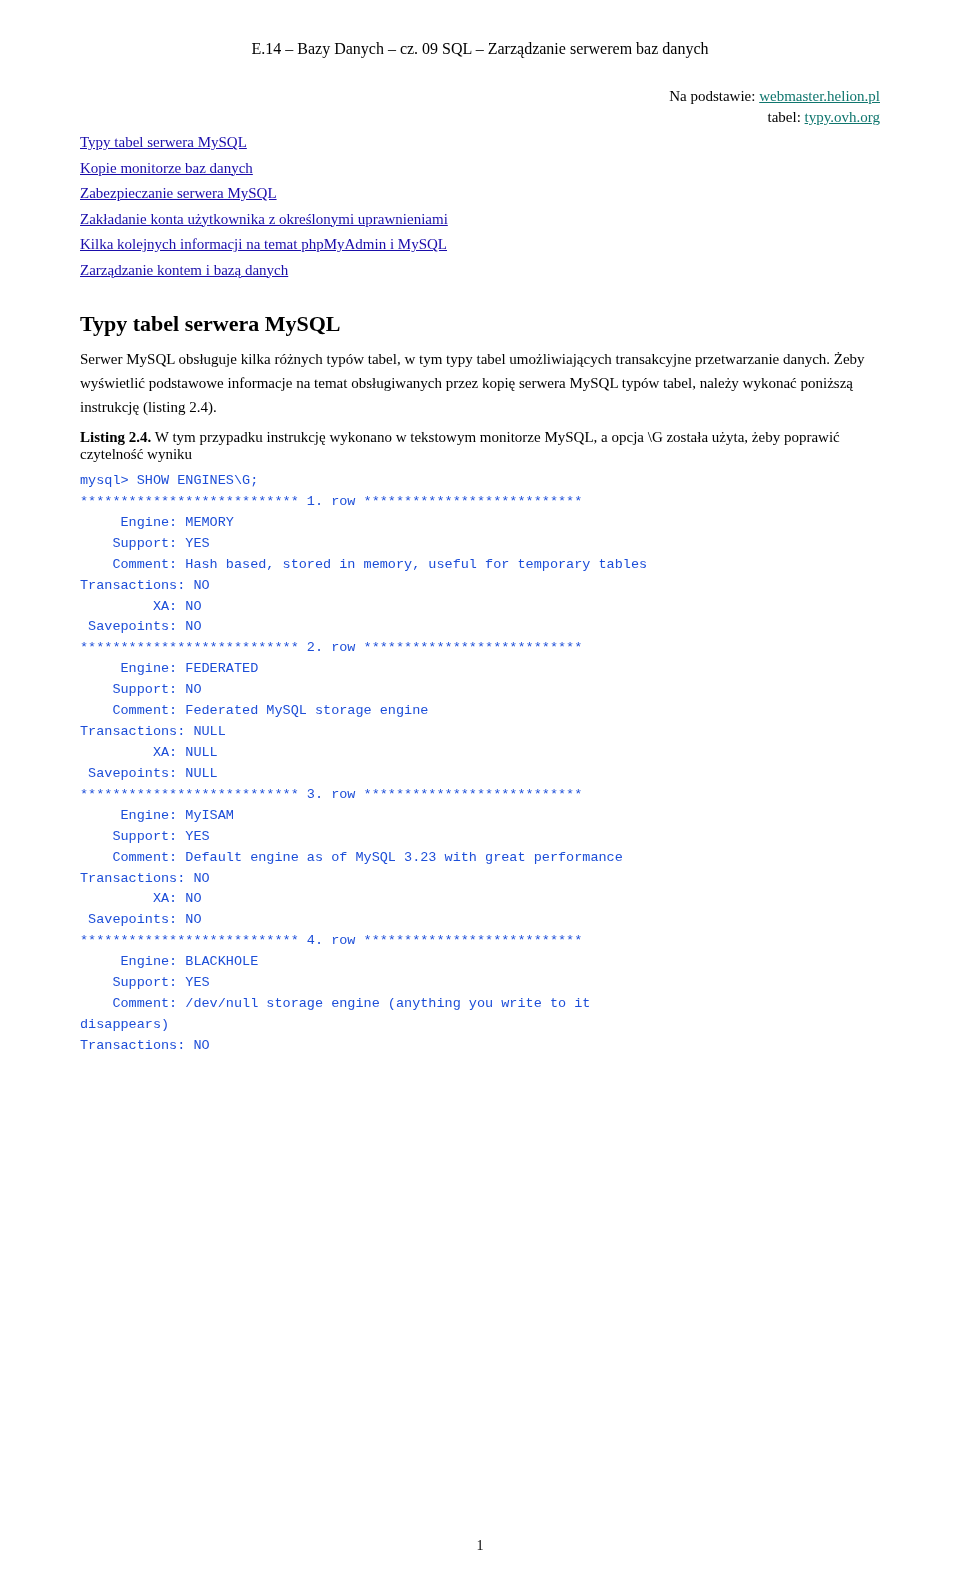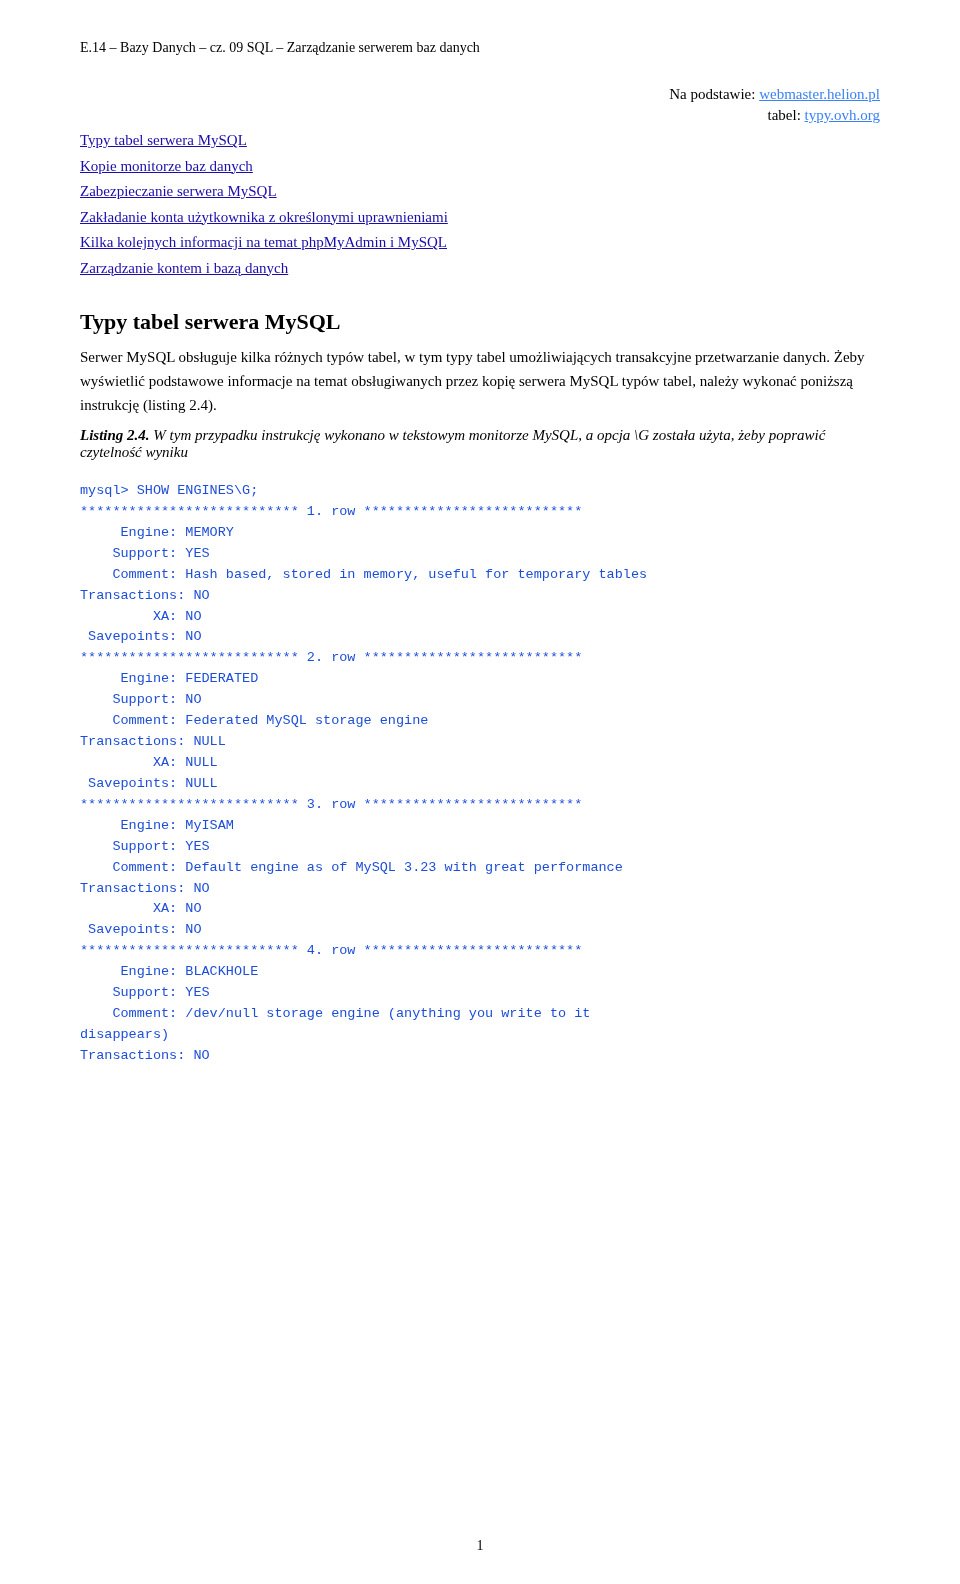--- a/index.html
+++ b/index.html
@@ -7,32 +7,33 @@
       font-family: 'Times New Roman', Times, serif;
       font-size: 15px;
       color: #000;
       background: #fff;
       width: 960px;
       min-height: 1584px;
       padding: 40px 80px 60px 80px;
       position: relative;
     }
     .page-header {
-      font-size: 14px;
+      text-align: center;
+      font-size: 16px;
       color: #000;
       margin-bottom: 30px;
       font-family: 'Times New Roman', Times, serif;
     }
     .right-block {
       text-align: right;
       margin-bottom: 4px;
       font-size: 15px;
     }
     .right-block a, a {
-      color: #3b82f6;
+      color: #0f766e;
       text-decoration: underline;
     }
     .toc {
       margin-bottom: 28px;
     }
     .toc a {
       display: block;
       color: #1a0dab;
       text-decoration: underline;
       font-size: 15px;
@@ -47,24 +48,23 @@
     }
     .body-text {
       font-size: 15px;
       line-height: 1.6;
       margin-bottom: 10px;
       font-family: 'Times New Roman', Times, serif;
     }
     .listing-label {
       font-size: 15px;
       font-weight: normal;
-      margin-bottom: 20px;
+      margin-bottom: 8px;
       margin-top: 10px;
       font-family: 'Times New Roman', Times, serif;
-      font-style: italic;
     }
     .listing-label strong {
       font-weight: bold;
     }
     .code-block {
       font-family: 'Courier New', Courier, monospace;
       font-size: 13.5px;
       line-height: 1.55;
       white-space: pre;
       margin-bottom: 10px;

